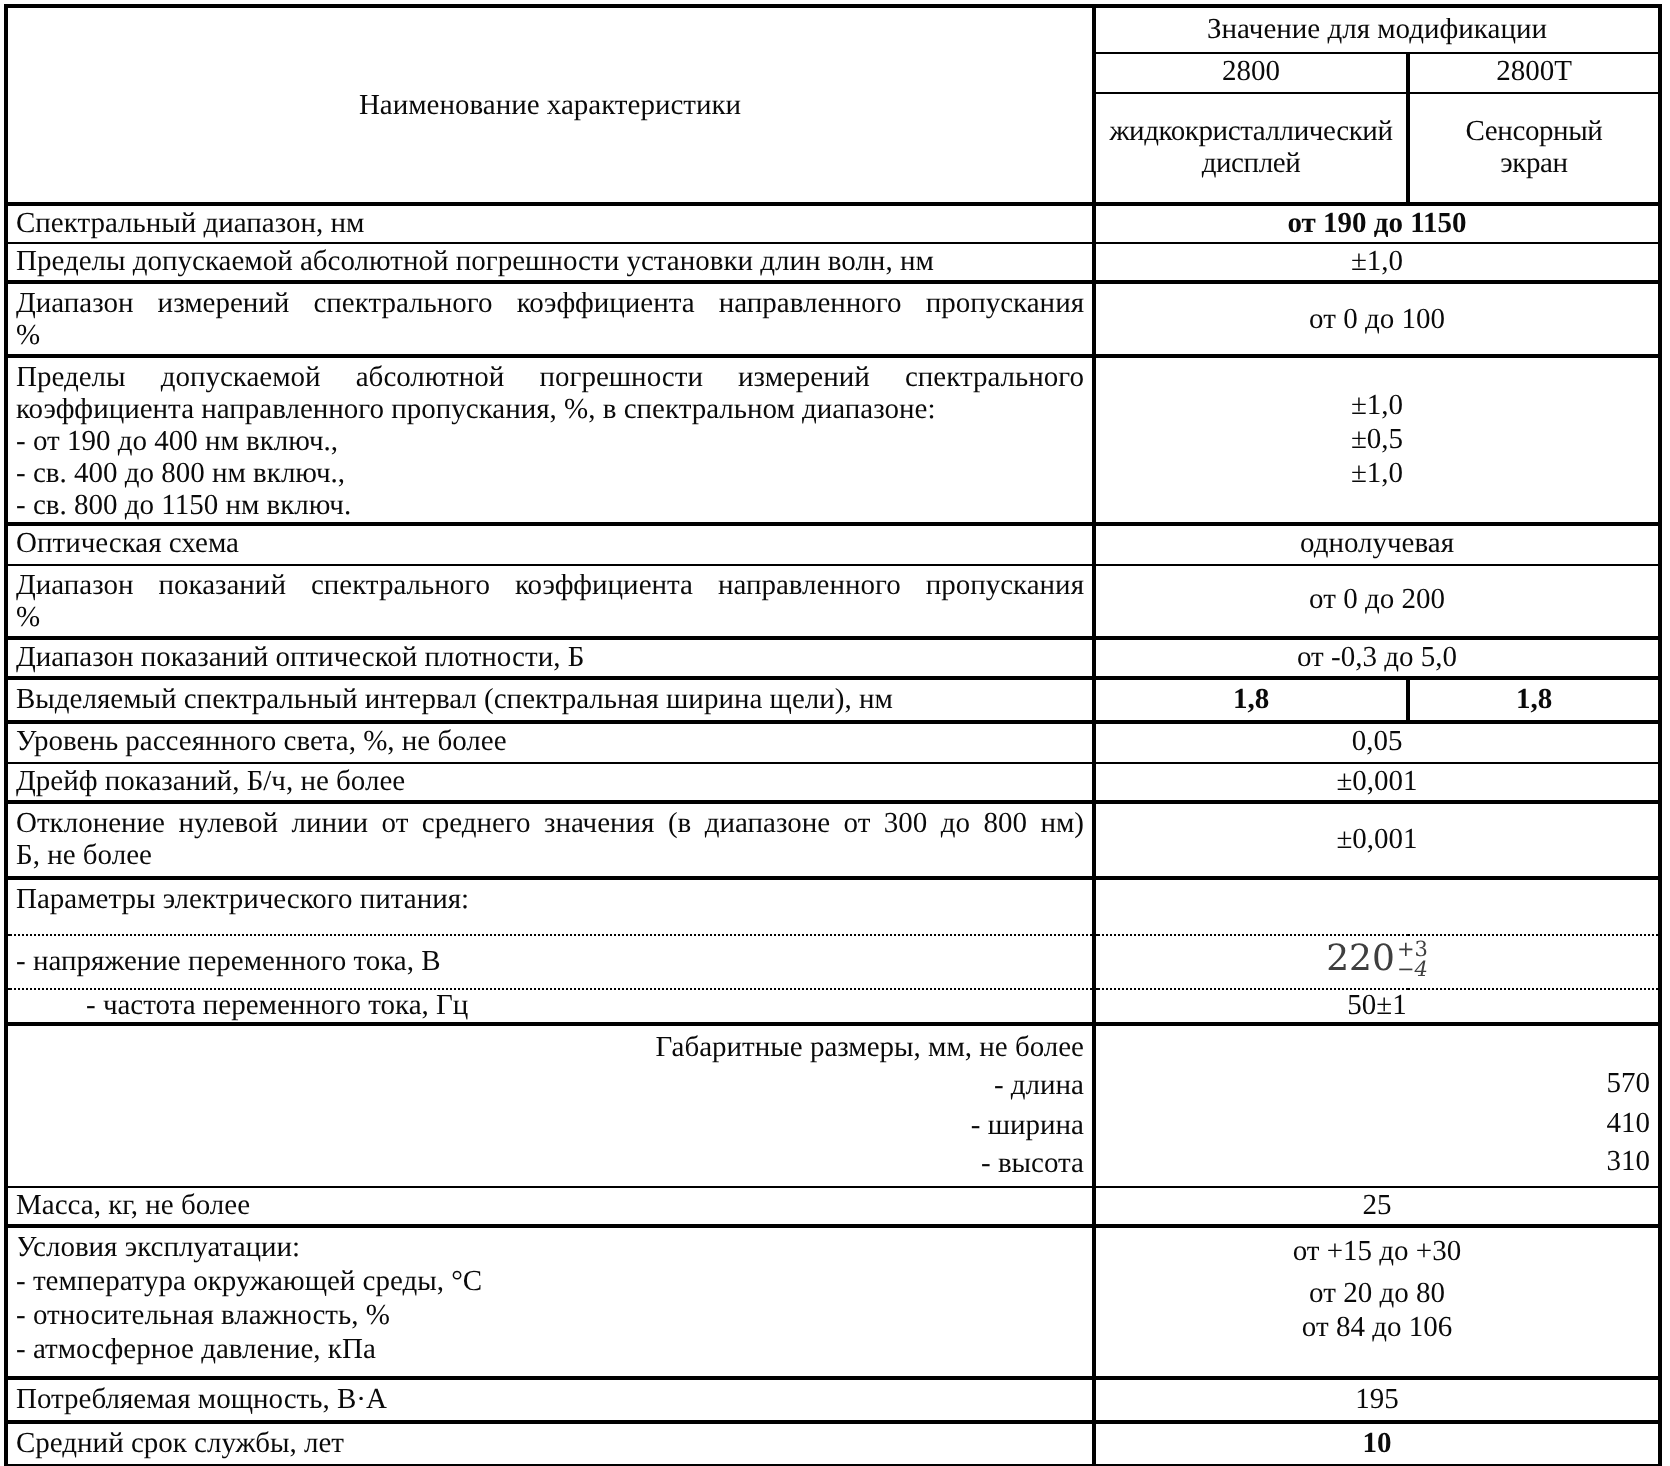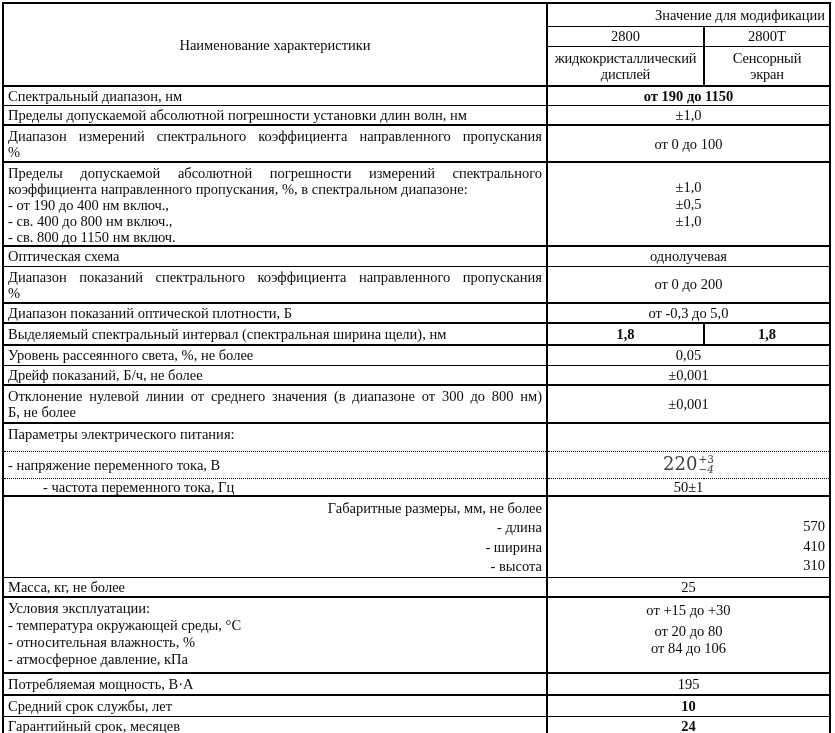--- a/index.html
+++ b/index.html
@@ -25,23 +25,23 @@
   .vl{text-align:center;vertical-align:middle;}
   .vl.top{vertical-align:top;padding-top:1px;}
   .b{font-weight:bold;}
   
   .t1{border-top:1px solid #000;}
   .t2{border-top:2px solid #000;}
   .tdot{border-top:1px dotted #000;}
   .vdiv{border-left:2px solid #000;}
   
   .nmh{border-right:2px solid #000;text-align:center;vertical-align:middle;}
-  .vg{text-align:right;height:22px;margin-left:24px;}
+  .vg{text-align:center;height:22px;margin-left:24px;}
   .mc{text-align:center;height:20px;}
-  .ms{text-align:center;height:40px;vertical-align:middle;}
+  .ms{text-align:center;height:56px;vertical-align:middle;}
   .ms .ln{letter-spacing:-0.2px;}
   
   .ln{line-height:16px;min-height:16px;white-space:nowrap;}
   .ln17{line-height:17px;min-height:17px;white-space:nowrap;}
   .ln20{line-height:19.5px;min-height:19.5px;white-space:nowrap;text-align:right;}
   .jl{white-space:normal;text-align:justify;text-align-last:justify;}
   .mt3{margin-top:3px;}
   .mt16{margin-top:4px;}
   
   .h17{height:17px;padding-left:39px;}.h19{height:19px;}.h20{height:20px;}.h21{height:21px;}

